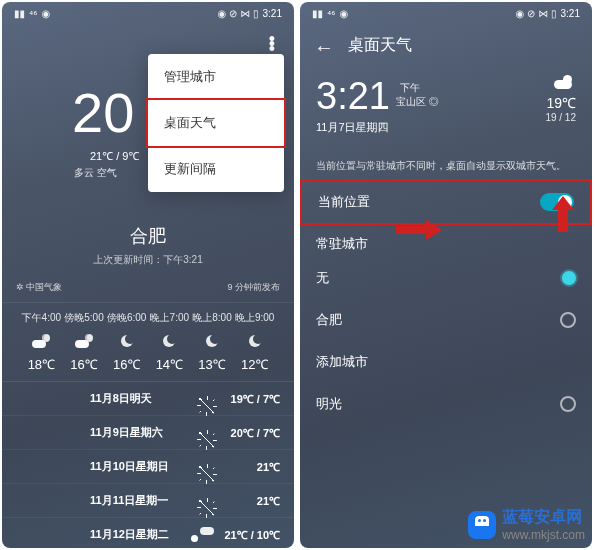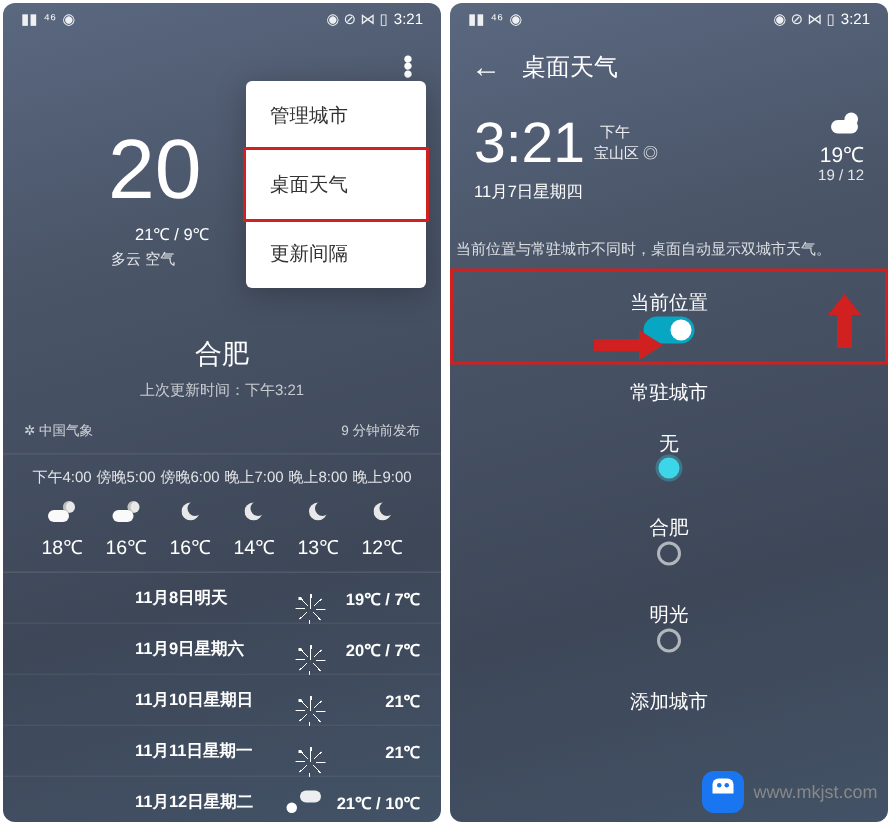--- a/index.html
+++ b/index.html
@@ -39,21 +39,21 @@
     
     .kebab { position: absolute; top: 34px; right: 12px; width: 20px; text-align: center; font-size: 18px; letter-spacing: 0; line-height: 6px; color: #fff; cursor: pointer; }
     .kebab span { display: block; height: 5px; }
     .big-temp { position: absolute; top: 78px; left: 70px; font-size: 56px; font-weight: 200; }
     .sub-temp { position: absolute; top: 146px; left: 88px; font-size: 11px; }
     .sub-label { position: absolute; top: 164px; left: 72px; font-size: 10px; opacity: 0.85; }
     .menu-popup {
       position: absolute;
       top: 52px;
       right: 10px;
-      width: 120px;
+      width: 136px;
       background: #fff;
       border-radius: 4px;
       box-shadow: 0 4px 20px rgba(0,0,0,0.25);
       color: #333;
       z-index: 5;
     }
     .menu-item { padding: 14px 16px; font-size: 13px; cursor: pointer; }
     .menu-item.active {
       border: 2px solid #d12020;
       margin: -2px;
@@ -88,22 +88,22 @@
     .back-arrow { font-size: 20px; cursor: pointer; }
     .topbar-title { font-size: 16px; }
     .summary { display: flex; padding: 8px 16px 14px; align-items: flex-start; justify-content: space-between; }
     .time-block .time-large { font-size: 38px; font-weight: 200; }
     .ampm { font-size: 10px; margin-left: 4px; opacity: 0.9; }
     .loc-line { font-size: 10px; opacity: 0.9; }
     .date-line { font-size: 11px; margin-top: 2px; }
     .right-weather { text-align: right; }
     .right-weather .cur-t { font-size: 14px; }
     .right-weather .range-t { font-size: 10px; opacity: 0.85; }
-    .note { font-size: 10px; opacity: 0.8; padding: 10px 4px 8px; }
-    .setting-row { display: flex; align-items: center; justify-content: space-between; padding: 12px 16px; font-size: 13px; flex-direction: column; }
+    .note { font-size: 10px; opacity: 0.8; padding: 10px 16px 8px; }
+    .setting-row { display: flex; align-items: center; justify-content: space-between; padding: 12px 16px; font-size: 13px; }
     .setting-row.highlight { border: 2px solid #d12020; margin: -2px 0; }
     .switch { width: 34px; height: 18px; border-radius: 9px; background: #07a7c4; position: relative; }
     .switch::after { content: ""; width: 14px; height: 14px; background: #fff; border-radius: 50%; position: absolute; top: 2px; right: 2px; }
     .radio { width: 16px; height: 16px; border: 2px solid rgba(255,255,255,0.6); border-radius: 50%; }
     .radio.checked { width: 14px; height: 14px; border-radius: 50%; background: #3dd6e8; border: none; box-shadow: 0 0 0 2px rgba(61,214,232,0.3);}
 
     .red-arrow-r {
       position: absolute;
       width: 46px;
       height: 20px;
@@ -310,38 +310,39 @@
 
     <div class="setting-row">
       <span>无</span>
       <span class="radio checked"></span>
     </div>
     <div class="setting-row">
       <span>合肥</span>
       <span class="radio"></span>
     </div>
     <div class="setting-row">
+      <span>添加城市</span>
+    </div>
+    <div class="setting-row">
       <span>明光</span>
       <span class="radio"></span>
-    </div>
-    <div class="setting-row">
-      <span>添加城市</span>
     </div>
 
     <div class="red-arrow-r a1">
       <svg viewBox="0 0 46 20">
           <path d="M0 6 L30 6 L30 0 L46 10 L30 20 L30 14 L0 14 Z" fill="#d12020"></path>
         </svg>
     </div>
     <div class="red-arrow-up">
       <svg viewBox="0 0 22 36">
           <path d="M11 0 L22 14 L16 14 L16 36 L6 36 L6 14 L0 14 Z" fill="#d12020"></path>
         </svg>
     </div>
   </div>
 </div>
 
 <div class="watermark">
   <div class="wm-icon"></div>
   <div>
+    <div>蓝莓安卓网</div>
     <div class="watermark-site">www.mkjst.com</div>
   </div>
 </div>
 
 </body></html>

